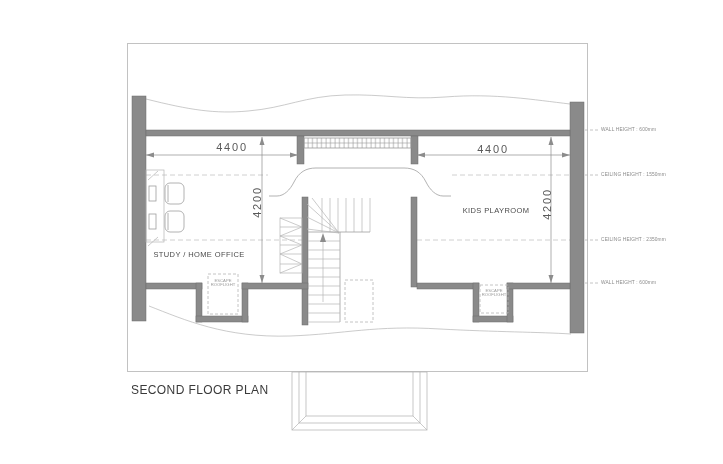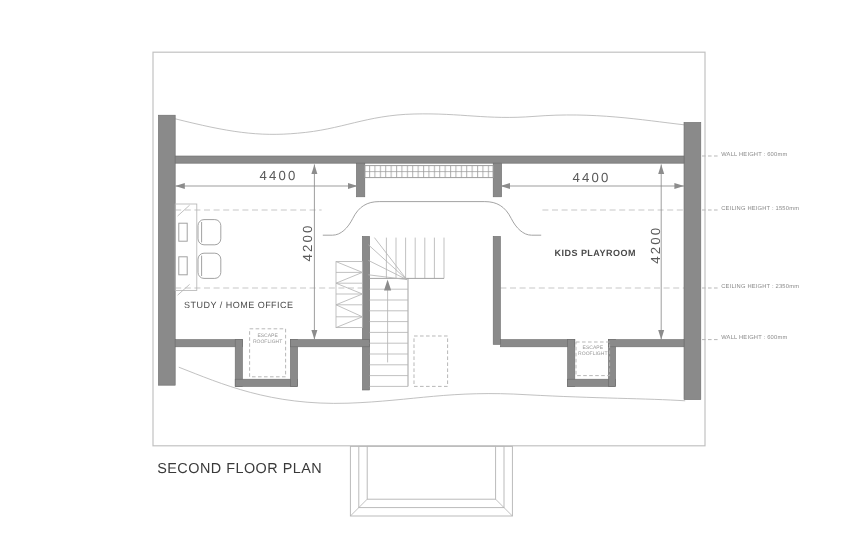--- a/index.html
+++ b/index.html
@@ -17,21 +17,21 @@
   .thin2{stroke:#b5b5b5;stroke-width:.7;fill:none;}
   .dashl{stroke:#c4c4c4;stroke-width:.8;fill:none;stroke-dasharray:5 3;}
   .dashs{stroke:#b5b5b5;stroke-width:.8;fill:none;stroke-dasharray:3 2;}
   .dim{stroke:#8c8c8c;stroke-width:.7;fill:none;}
   .dimhead{fill:#8c8c8c;stroke:none;}
   .lantern{stroke:#b8b8b8;stroke-width:.8;fill:#ffffff;}
   .label{position:absolute;white-space:nowrap;}
   .title{left:131px;top:383px;font-size:12px;letter-spacing:.4px;color:#3a3a3a;}
   .room{font-size:7.5px;letter-spacing:.4px;color:#4a4a4a;text-align:center;}
   .room.study{left:141px;top:250px;width:116px;}
-  .room.playroom{left:446px;top:206px;width:100px;font-weight:bold;}
+  .room.playroom{left:446px;top:206px;width:100px;}
   .dimtext{font-size:11px;letter-spacing:1.8px;color:#5a5a5a;text-align:center;}
   .dim-l4400{left:192px;top:141px;width:80px;}
   .dim-r4400{left:453px;top:143px;width:80px;}
   .dimvert{transform:rotate(-90deg);}
   .dim-l4200{left:236px;top:196px;width:42px;}
   .dim-r4200{left:526px;top:198px;width:42px;}
   .anno{font-size:6px;color:#8a8a8a;letter-spacing:.2px;transform:scale(.8);transform-origin:left center;}
   .anno.a1{left:601px;top:126px;}
   .anno.a2{left:601px;top:171px;}
   .anno.a3{left:601px;top:236px;}

